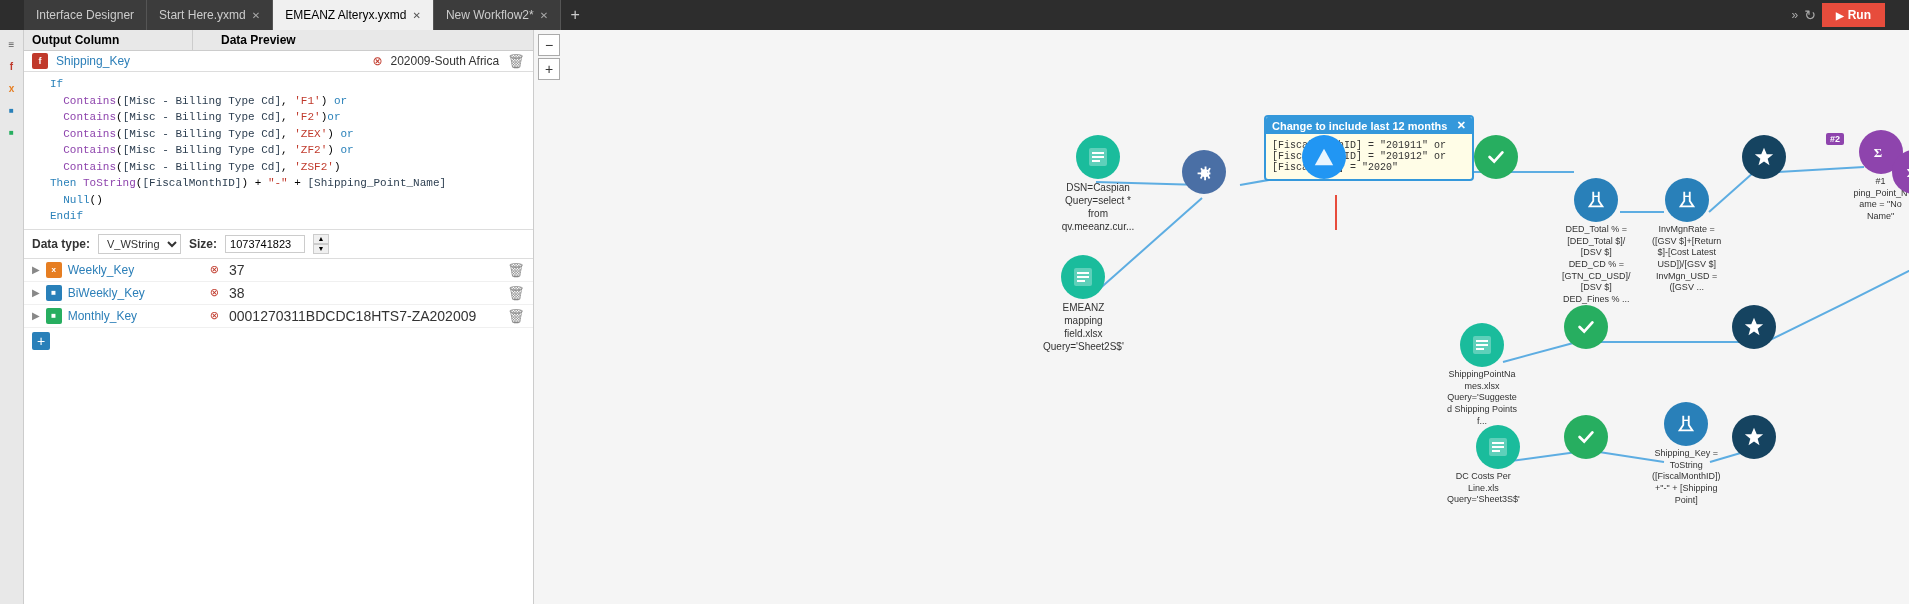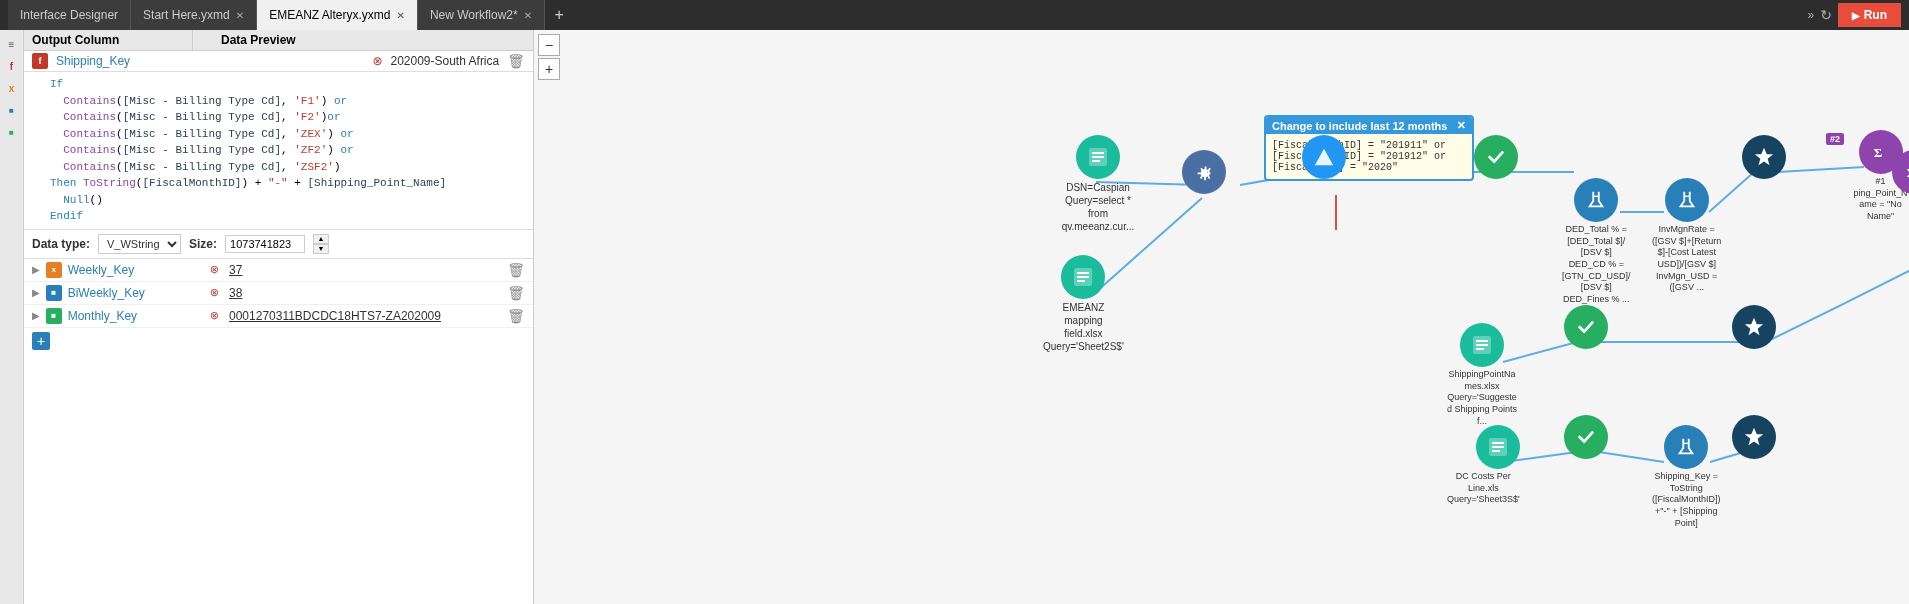--- a/index.html
+++ b/index.html
@@ -4,21 +4,21 @@
   <style>
     * { box-sizing: border-box; margin: 0; padding: 0; }
     body { font-family: 'Segoe UI', Arial, sans-serif; font-size: 12px; background: #f0f0f0; overflow: hidden; }
 
     
     .top-bar {
       display: flex;
       align-items: center;
       background: #2d2d2d;
       height: 30px;
-      padding: 0 8px;
+      padding: 0 24px;
       gap: 0;
     }
     .tab {
       display: flex;
       align-items: center;
       padding: 0 12px;
       height: 30px;
       background: #3c3c3c;
       color: #ccc;
       font-size: 12px;
@@ -193,21 +193,21 @@
     .row-item {
       display: flex;
       align-items: center;
       padding: 3px 8px;
       border-bottom: 1px solid #f0f0f0;
       gap: 6px;
     }
     .row-expand { color: #888; cursor: pointer; font-size: 10px; }
     .row-name { color: #2c7fb8; font-size: 12px; flex: 1; }
     .row-clear { color: #c0392b; font-size: 11px; cursor: pointer; margin-right: 4px; }
-    .row-value { color: #333; font-size: 12px; flex: 2; text-decoration: underline; }
+    .row-value { color: #333; font-size: 14px; flex: 2; }
     .row-trash { color: #888; cursor: pointer; font-size: 14px; }
 
     .add-row-btn {
       display: flex;
       align-items: center;
       justify-content: center;
       width: 18px;
       height: 18px;
       background: #2980b9;
       color: white;
@@ -638,21 +638,21 @@
     </div>
 
     <div class="wf-node" style="left:1030px;top:385px;">
       <div class="node-circle" style="background:#27ae60;">
         <svg width="22" height="22" viewBox="0 0 24 24">
             <path d="M5 12l5 5L19 7" stroke="white" stroke-width="3" fill="none" stroke-linecap="round"></path>
           </svg>
       </div>
     </div>
 
-    <div class="wf-node" style="left:1118px;top:395px;align-items:center;">
+    <div class="wf-node" style="left:1118px;top:372px;align-items:center;">
       <div class="node-circle blue">
         <svg width="22" height="22" viewBox="0 0 24 24">
             <path d="M9 3v10l-4 6h14l-4-6V3" stroke="white" stroke-width="2" fill="none"></path>
             <line x1="9" y1="8" x2="15" y2="8" stroke="white" stroke-width="1.5"></line>
           </svg>
       </div>
       <div class="node-label" style="font-size:9px">Shipping_Key =<br>ToString<br>([FiscalMonthID])<br>+"-" + [Shipping<br>Point]</div>
     </div>
 
     <div class="wf-node" style="left:1198px;top:385px;">

